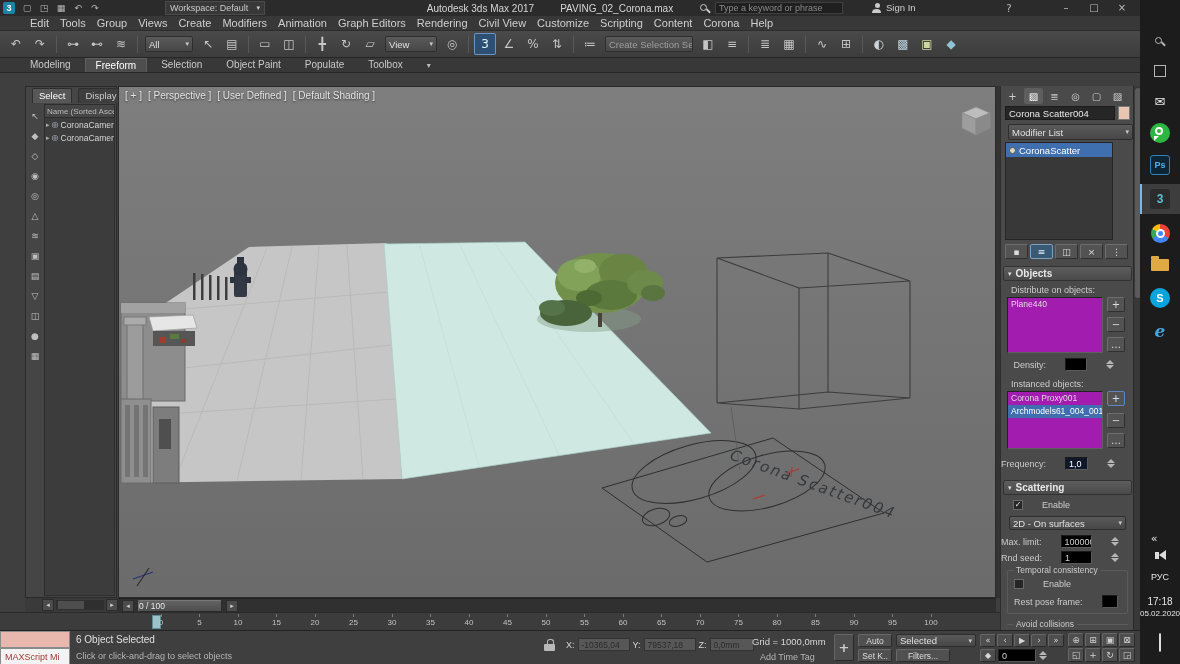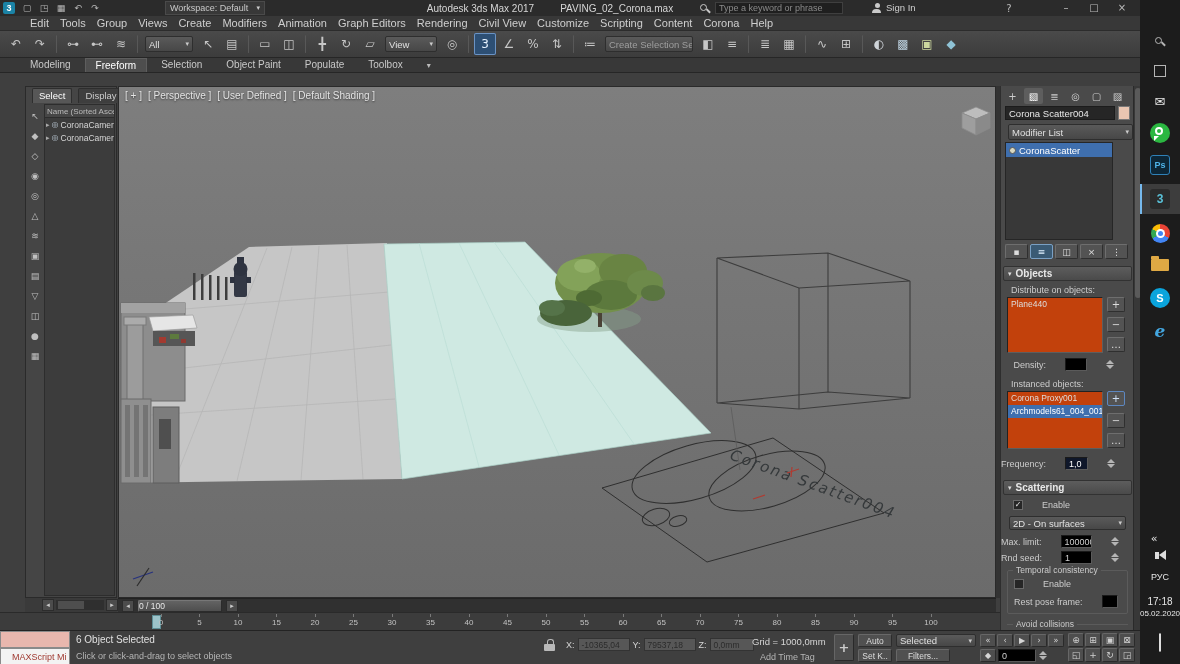--- a/index.html
+++ b/index.html
@@ -98,21 +98,21 @@
   .bulb{width:7px;height:7px;border-radius:50%;background:#d9d9c2;border:1px solid #555}
   .stackbtns{position:absolute;left:4px;top:158px;width:125px;display:flex;gap:2px}
   .sbtn{width:23px;height:15px;background:#535353;border:1px solid #2f2f2f;border-top-color:#6e6e6e;
     border-left-color:#6e6e6e;color:#ddd;font-size:9px;display:flex;align-items:center;justify-content:center;border-radius:2px}
   .sbtn.active{background:#3a5a74;border-color:#7aa0c4;color:#dff0ff}
   .rollout{position:absolute;left:2px;width:129px;height:15px;background:linear-gradient(#5d5d5d,#4a4a4a);
     border:1px solid #323232;border-radius:2px;color:#e8e8e8;font-size:10px;font-weight:bold;display:flex;
     align-items:center;gap:4px;padding-left:4px}
   .rarr{font-size:7px;color:#ddd;font-weight:normal}
   .plabel{font-size:9px;color:#ccc;white-space:nowrap}
-  .listbox{position:absolute;background:#c2410c;border-top:1px solid #222;border-left:1px solid #222;
+  .listbox{position:absolute;background:#a21caf;border-top:1px solid #222;border-left:1px solid #222;
     border-bottom:1px solid #5e5e5e;border-right:1px solid #5e5e5e;overflow:hidden}
   .litem{height:13px;line-height:13px;font-size:8.5px;color:#ddd;padding-left:3px;white-space:nowrap}
   .litem.active{background:#3f6fae;color:#fff}
   .sqbtn{position:absolute;width:18px;height:15px;background:#535353;border:1px solid #2f2f2f;
     border-top-color:#6e6e6e;border-left-color:#6e6e6e;color:#ddd;font-size:10px;display:flex;
     align-items:center;justify-content:center;border-radius:2px}
   .sqbtn.accent{border-color:#5d87c0;color:#cfe0f5}
   .prow{position:absolute;display:flex;align-items:center;gap:19px}
   .field{background:#000000;border-top:1px solid #1a1a1a;border-left:1px solid #1a1a1a;
     border-bottom:1px solid #5a5a5a;border-right:1px solid #5a5a5a;color:#d0d0d0;font-size:9px;
@@ -140,21 +140,21 @@
   .ruler{background:#3c3c3c;border-top:1px solid #2a2a2a}
   .ticks{position:absolute;left:150px;top:1px;width:792px;height:17px;display:flex;justify-content:space-between}
   .tick{width:22px;display:flex;flex-direction:column;align-items:center;font-size:8px;color:#c2c2c2;gap:1px}
   .tickline{width:1px;height:3px;background:#7a7a7a;display:block}
   .marker{position:absolute;left:152px;top:2px;width:9px;height:14px;background:#9cc3c9;border:1px solid #5f8f96}
 
   
   .statusbar{background:#3f3f3f;border-top:1px solid #232323;color:#ccc}
   .mxs-pink{position:absolute;left:0;top:0;width:70px;height:17px;background:#e8b7ae;border:1px solid #8a8a8a}
   .mxs-white{position:absolute;left:0;top:17px;width:70px;height:17px;background:#f3f3f3;border:1px solid #8a8a8a;
-    color:#a03a32;font-size:9px;line-height:16px;padding-left:11px;white-space:nowrap;overflow:hidden}
+    color:#a03a32;font-size:9px;line-height:16px;padding-left:4px;white-space:nowrap;overflow:hidden}
   .selstat{position:absolute;left:76px;top:3px;font-size:10px;color:#e0e0e0;white-space:nowrap}
   .prompt{position:absolute;left:76px;top:20px;font-size:9px;color:#b5b5b5;white-space:nowrap}
   .lock{position:absolute;left:544px;top:8px;width:12px}
   .lock .shackle{display:block;width:7px;height:5px;border:1.5px solid #b9b9b9;border-bottom:none;
     border-radius:3px 3px 0 0;margin:0 auto}
   .lock .lockbody{display:block;width:11px;height:7px;background:#b9b9b9;border-radius:1px}
   .coordrow{position:absolute;left:566px;top:7px;display:flex;align-items:center;gap:3px;font-size:9px;color:#d6d6d6}
   .cfield{width:52px;background:#575757;color:#2b2b2b;border:1px solid #333;font-size:8.5px}
   .gridlbl{position:absolute;left:752px;top:5px;font-size:9.5px;color:#d6d6d6;white-space:nowrap}
   .timetag{position:absolute;left:760px;top:21px;font-size:9px;color:#b5b5b5;white-space:nowrap}

